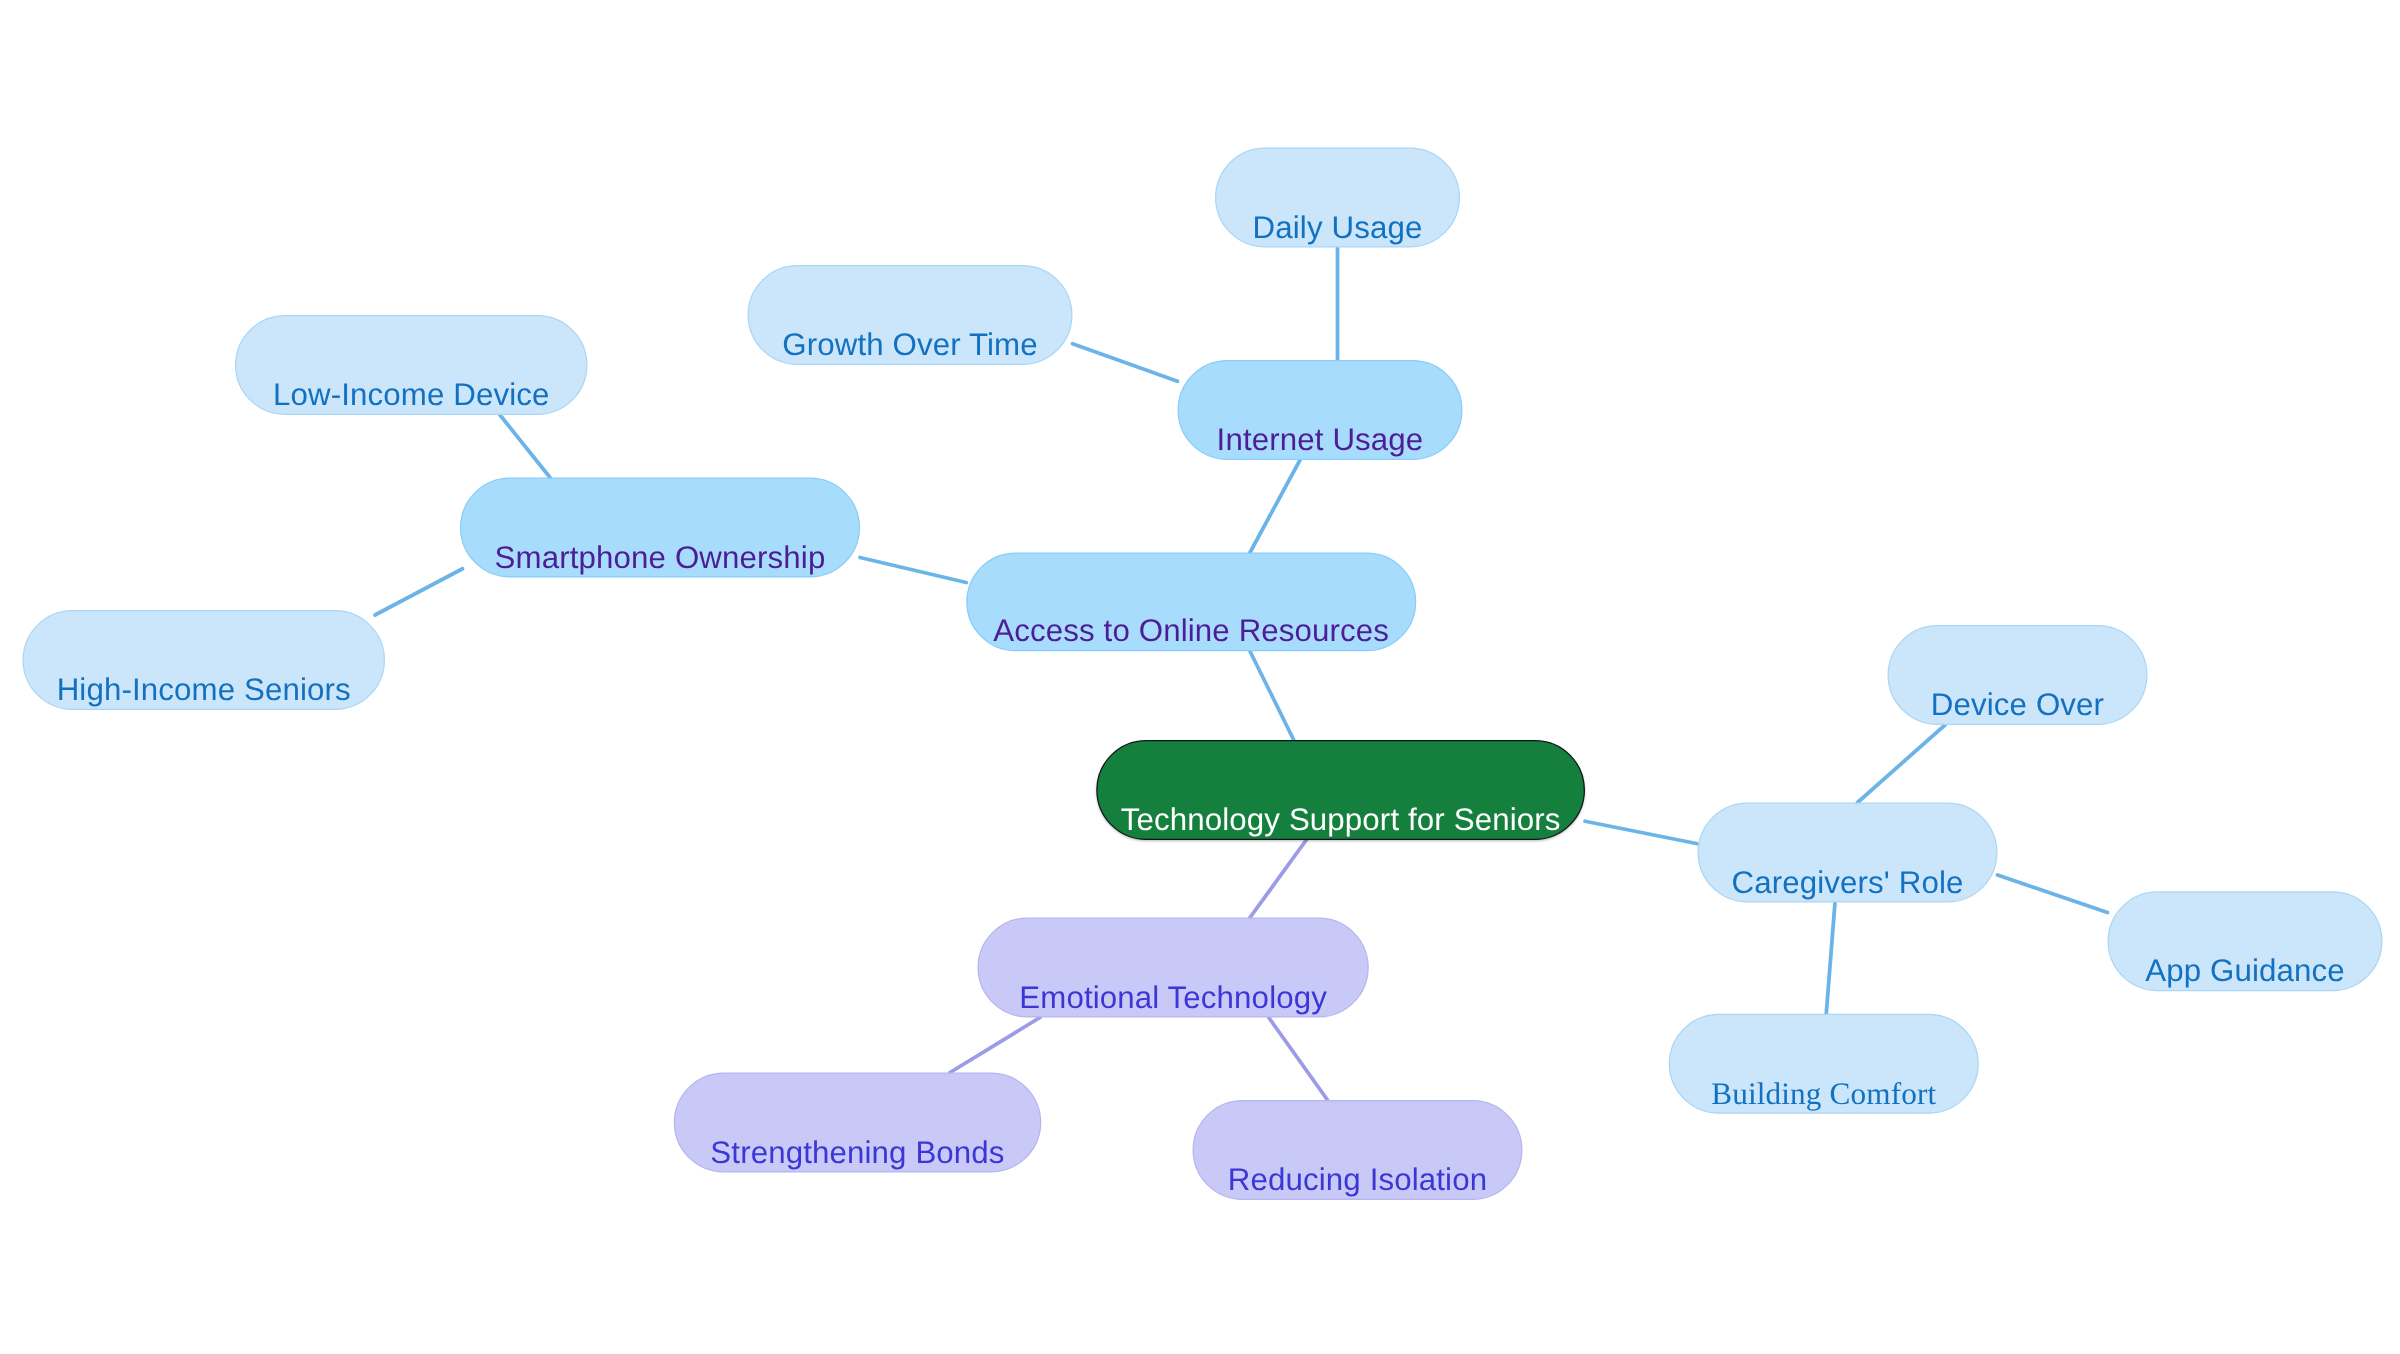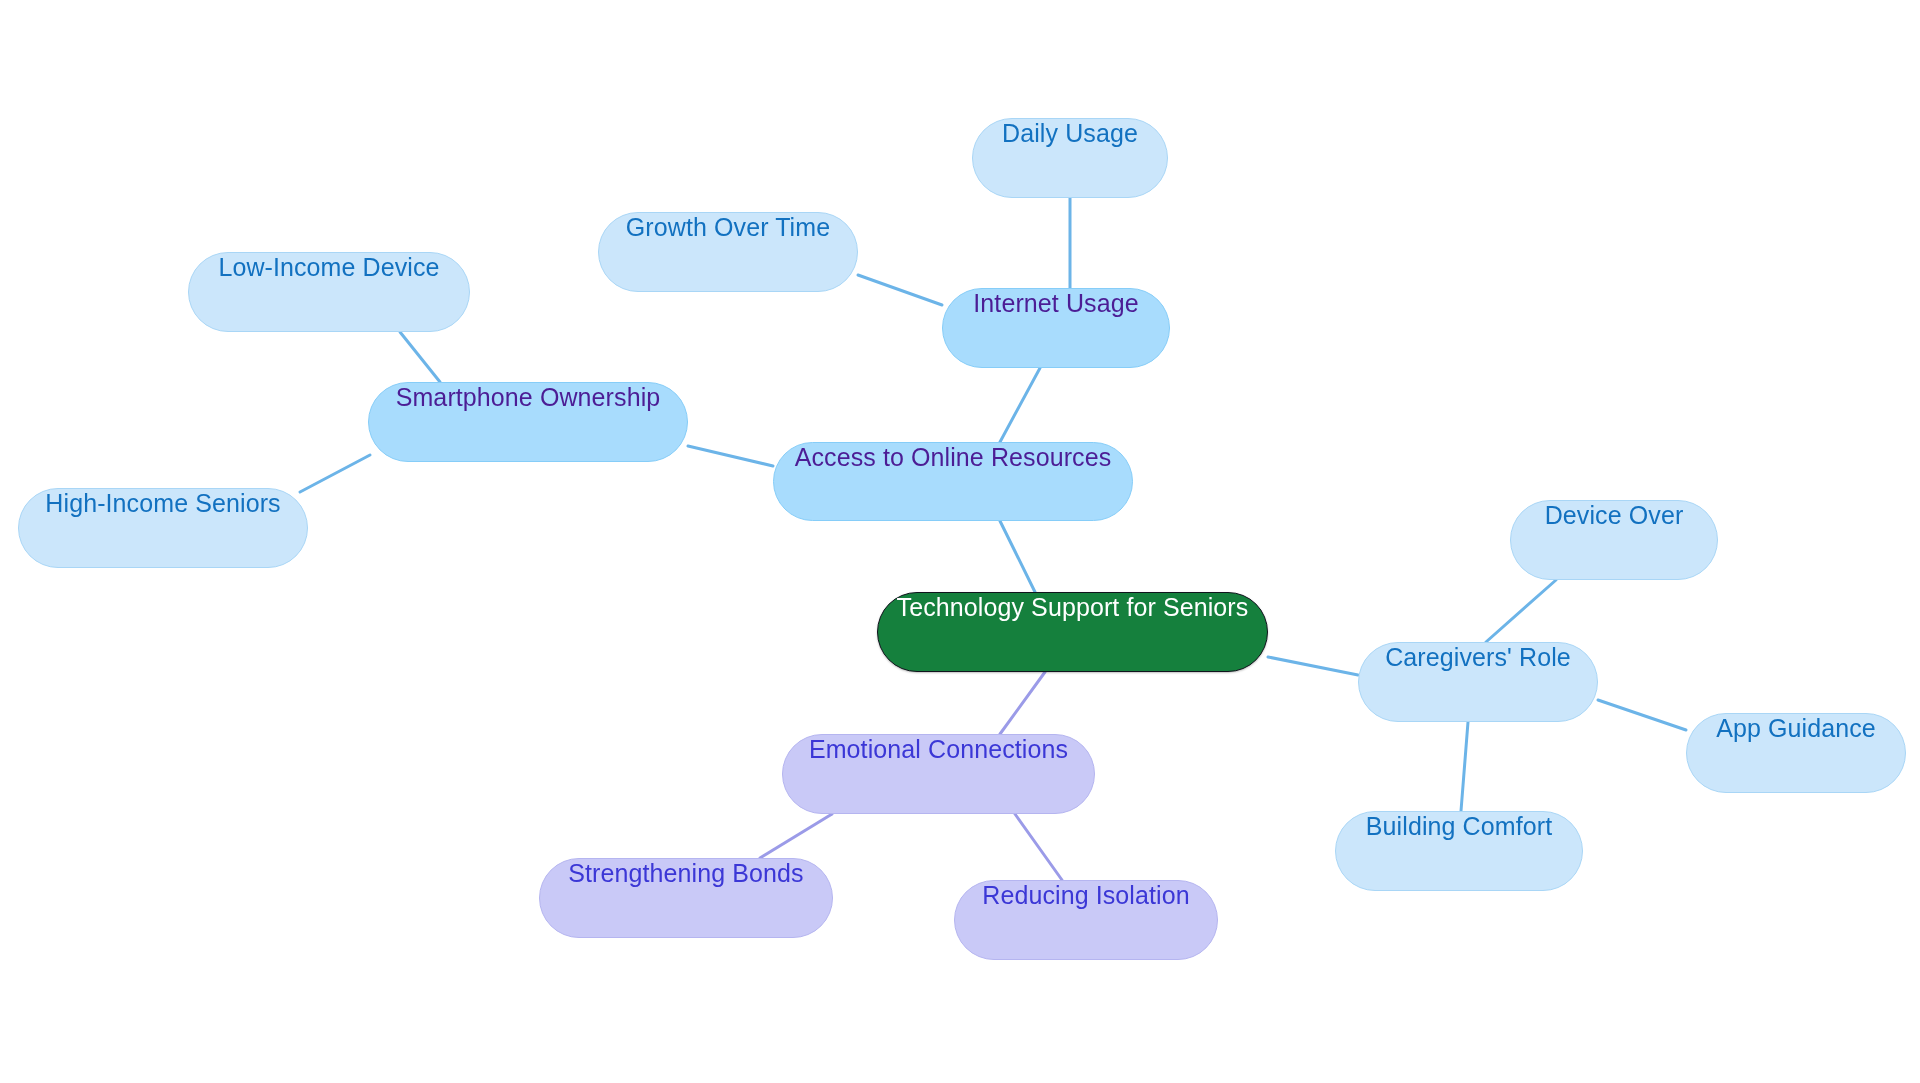--- a/index.html
+++ b/index.html
@@ -23,21 +23,21 @@
     left: 0;
     top: 0;
     width: 1920px;
     height: 1083px;
     pointer-events: none;
   }
   .node {
     position: absolute;
     box-sizing: border-box;
     display: flex;
-    align-items: flex-start;
+    align-items: flex-end;
     justify-content: center;
     text-align: center;
     border-radius: 999px;
     white-space: nowrap;
     letter-spacing: 0.1px;
   }
   .node-root {
     background: #15803d;
     color: #ffffff;
     border: 1px solid #10141d;
@@ -116,25 +116,25 @@
       </div>
       <div class="node node-leaf-blue" style="left: 1358px; top: 642px; width: 240px; height: 80px;">
         <span>Caregivers' Role</span>
       </div>
       <div class="node node-leaf-blue" style="left: 1510px; top: 500px; width: 208px; height: 80px;">
         <span>Device Over</span>
       </div>
       <div class="node node-leaf-blue" style="left: 1686px; top: 713px; width: 220px; height: 80px;">
         <span>App Guidance</span>
       </div>
-      <div class="node node-leaf-blue" style="left: 1335px; top: 811px; width: 248px; height: 80px;">
+      <div class="node node-leaf-blue" style="left: 1335px; top: 811px; width: 248px; height: 80px; font-family: Liberation Serif, serif;">
         <span>Building Comfort</span>
       </div>
       <div class="node node-branch-purple" style="left: 782px; top: 734px; width: 313px; height: 80px;">
-        <span>Emotional Connections</span>
+        <span>Emotional Technology</span>
       </div>
       <div class="node node-leaf-purple" style="left: 539px; top: 858px; width: 294px; height: 80px;">
         <span>Strengthening Bonds</span>
       </div>
       <div class="node node-leaf-purple" style="left: 954px; top: 880px; width: 264px; height: 80px;">
         <span>Reducing Isolation</span>
       </div>
     </div>
 </div>
 

